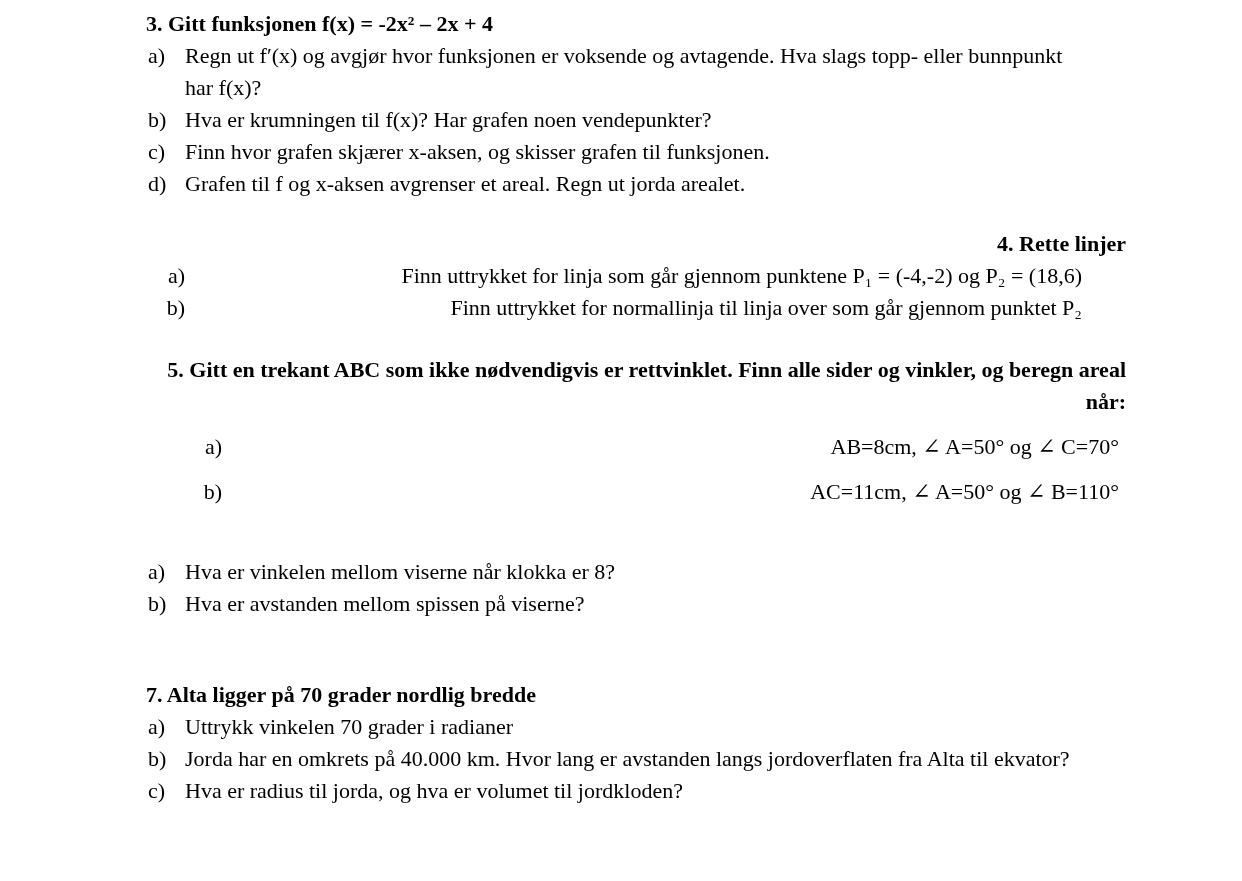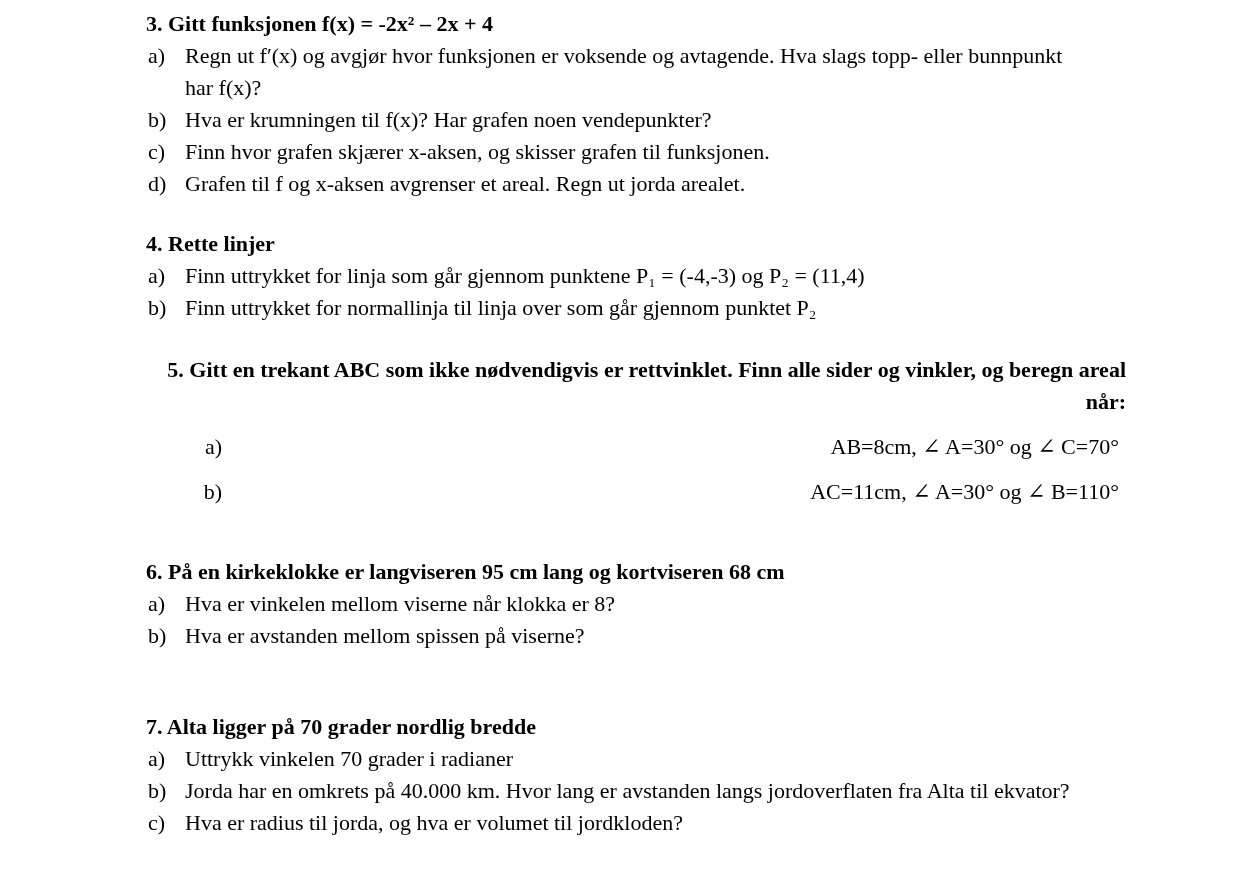--- a/index.html
+++ b/index.html
@@ -33,21 +33,21 @@
     padding-left: 2px;
   }
   .item-text {
     flex: 1 1 auto;
     max-width: 897px;
   }
   .wide-labels .item-label {
     flex-basis: 76px;
     padding-left: 6px;
   }
-  #sec4 { margin-top: 28px; }
+  #sec4 { margin-top: 28px; text-align: right; }
   #sec5 { margin-top: 30px; text-align: right; }
   #sec6 { margin-top: 48px; }
   #sec7 { margin-top: 59px; }
   #sec5 .item { margin-top: 13px; }
 </style>
 </head>
 <body>
 
 <div class="page">
 
@@ -68,42 +68,41 @@
     <div class="item">
       <span class="item-label">d)</span>
       <span class="item-text">Grafen til f og x-aksen avgrenser et areal. Regn ut jorda arealet.</span>
     </div>
   </div>
 
   <div class="sec" id="sec4">
     <div class="section-title">4. Rette linjer</div>
     <div class="item">
       <span class="item-label">a)</span>
-      <span class="item-text">Finn uttrykket for linja som går gjennom punktene P₁ = (-4,-3) og P₂ = (11,4)</span>
+      <span class="item-text">Finn uttrykket for linja som går gjennom punktene P₁ = (-4,-2) og P₂ = (18,6)</span>
     </div>
     <div class="item">
       <span class="item-label">b)</span>
       <span class="item-text">Finn uttrykket for normallinja til linja over som går gjennom punktet P₂</span>
     </div>
   </div>
 
   <div class="sec wide-labels" id="sec5">
     <div class="section-title">5. Gitt en trekant ABC som ikke nødvendigvis er rettvinklet. Finn alle sider og vinkler, og beregn areal når:</div>
     <div class="item">
       <span class="item-label">a)</span>
-      <span class="item-text">AB=8cm, ∠ A=30° og ∠ C=70°</span>
+      <span class="item-text">AB=8cm, ∠ A=50° og ∠ C=70°</span>
     </div>
     <div class="item">
       <span class="item-label">b)</span>
-      <span class="item-text">AC=11cm, ∠ A=30° og ∠ B=110°</span>
+      <span class="item-text">AC=11cm, ∠ A=50° og ∠ B=110°</span>
     </div>
   </div>
 
   <div class="sec" id="sec6">
-    <div class="section-title">6. På en kirkeklokke er langviseren 95 cm lang og kortviseren 68 cm</div>
     <div class="item">
       <span class="item-label">a)</span>
       <span class="item-text">Hva er vinkelen mellom viserne når klokka er 8?</span>
     </div>
     <div class="item">
       <span class="item-label">b)</span>
       <span class="item-text">Hva er avstanden mellom spissen på viserne?</span>
     </div>
   </div>
 

